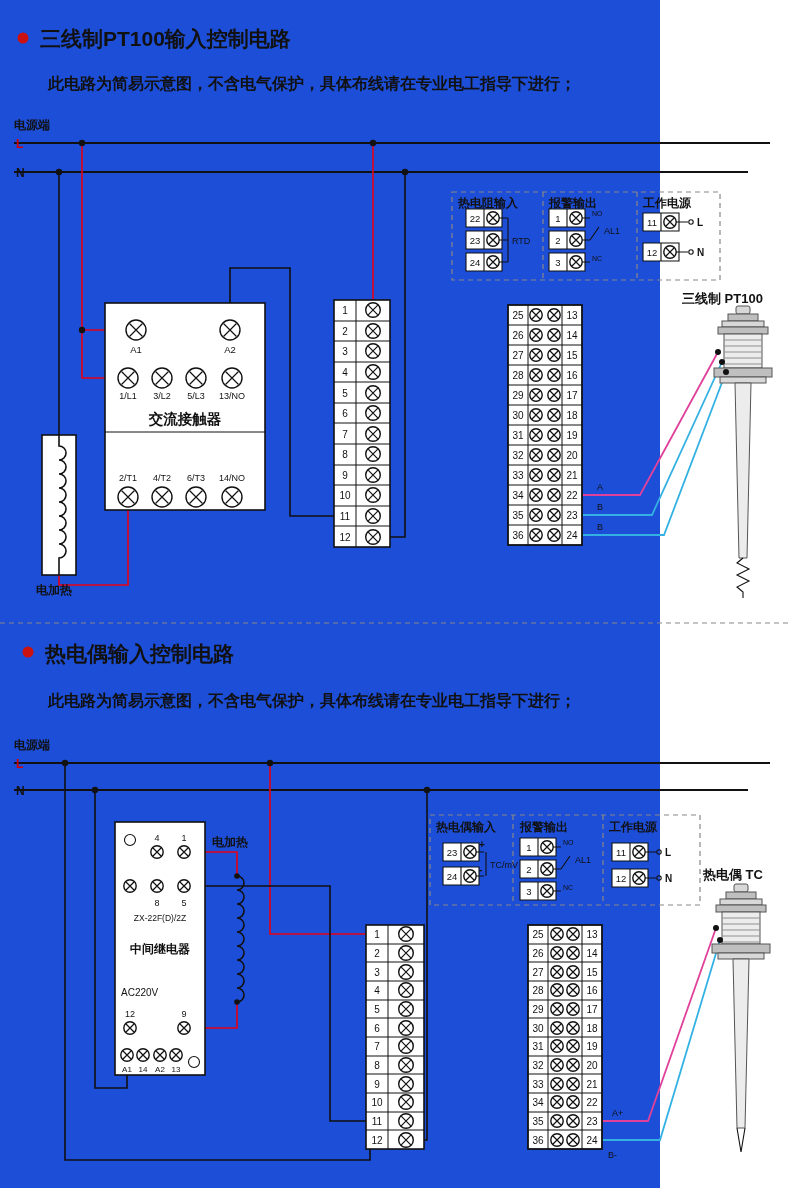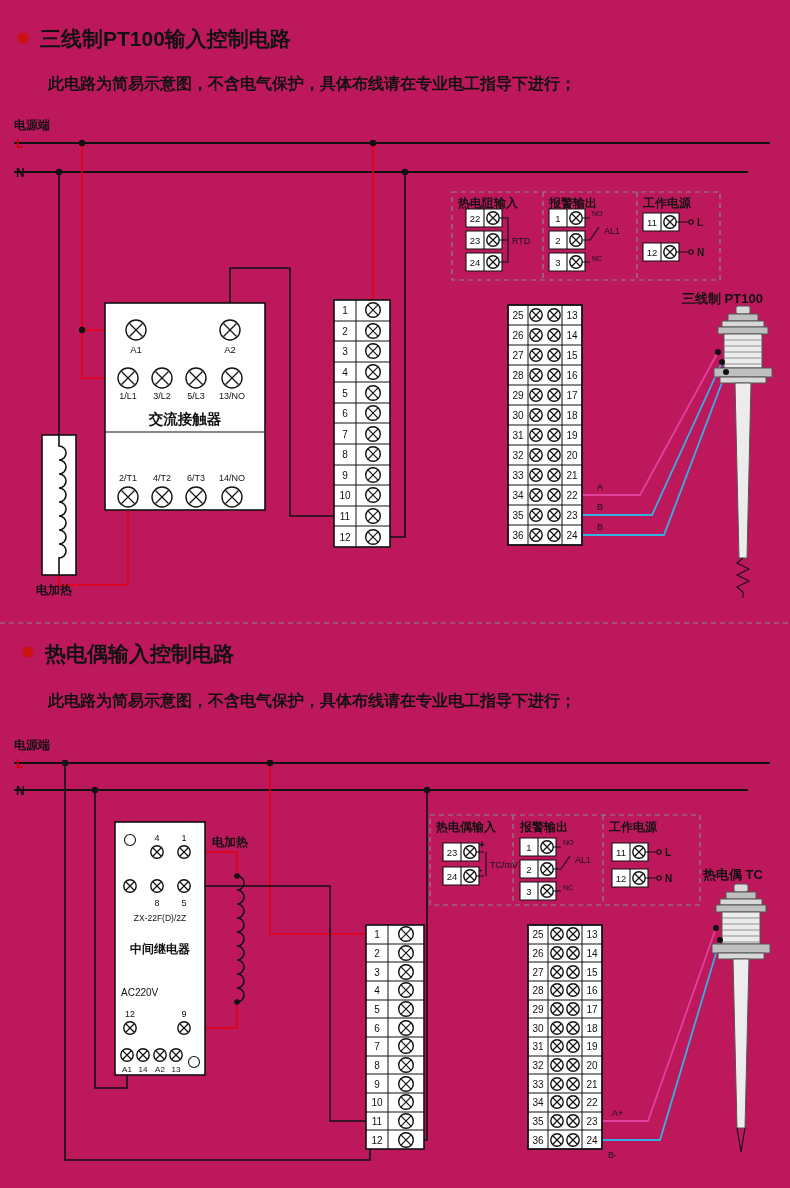--- a/index.html
+++ b/index.html
@@ -1,16 +1,16 @@
 <!DOCTYPE html>
 <html><head>
 <meta charset="utf-8">
 <style>
   html,body{margin:0;padding:0;background:#fff}
-  .page{position:relative;width:790px;height:1188px;background:#be185d;font-family:"Liberation Sans","DejaVu Sans",sans-serif}
+  .page{position:relative;width:660px;height:1188px;background:#1d4ed8;font-family:"Liberation Sans","DejaVu Sans",sans-serif}
   svg{display:block}
   text{fill:#111;font-family:"Liberation Sans","DejaVu Sans",sans-serif}
   .tt{font-size:21px;font-weight:700}
   .ts{font-size:16px;font-weight:700}
   .tb{font-size:12px;font-weight:700}
   .tb13{font-size:13px;font-weight:700}
   .t14{font-size:14.5px;font-weight:700}
   .t12b{font-size:12px;font-weight:700}
   .t10{font-size:10px}
   .t10b{font-size:10px;font-weight:700}

